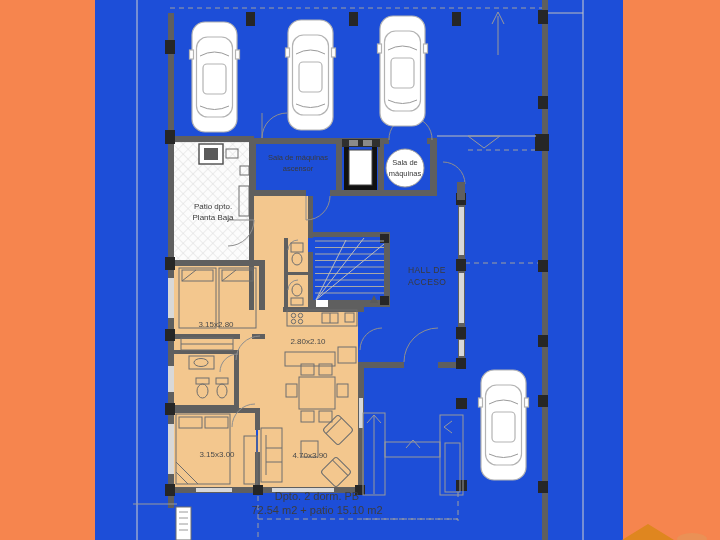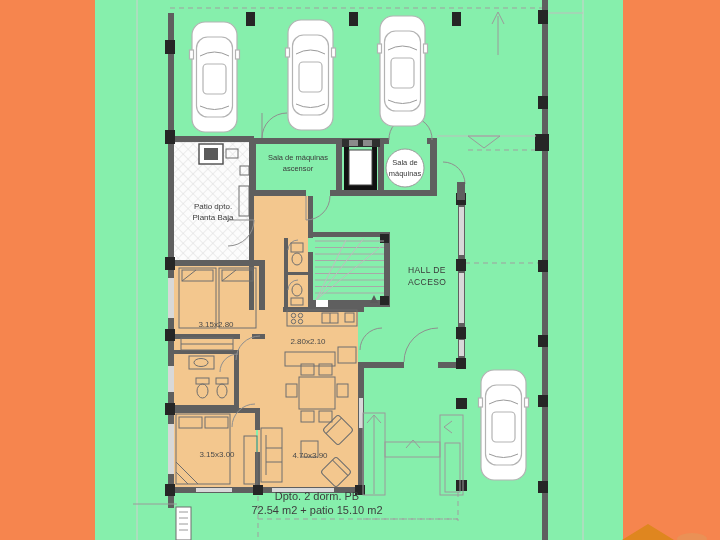--- a/index.html
+++ b/index.html
@@ -1,16 +1,16 @@
 <!DOCTYPE html>
 <html><head>
 <meta charset="utf-8">
 <style>
   html,body{margin:0;padding:0;background:#ffffff;}
-  .canvas{position:relative;width:720px;height:540px;overflow:hidden;background:#86efac;}
+  .canvas{position:relative;width:720px;height:540px;overflow:hidden;background:#1d4ed8;}
   svg{display:block;}
   text{font-family:"Liberation Sans",sans-serif;fill:#3a3a3a;}
   .lbl{font-size:8px;}
   .lbl-sm{font-size:7.5px;}
   .lbl-dim{font-size:8px;fill:#4a4a4a;}
   .lbl-hall{font-size:8.5px;letter-spacing:.4px;fill:#3a3a3a;}
   .lbl-sum{font-size:11px;fill:#3d3d3d;}
   .wall{fill:#5f5f5f;}
   .col{fill:#262626;}
   .win{fill:#d8d8d8;}

